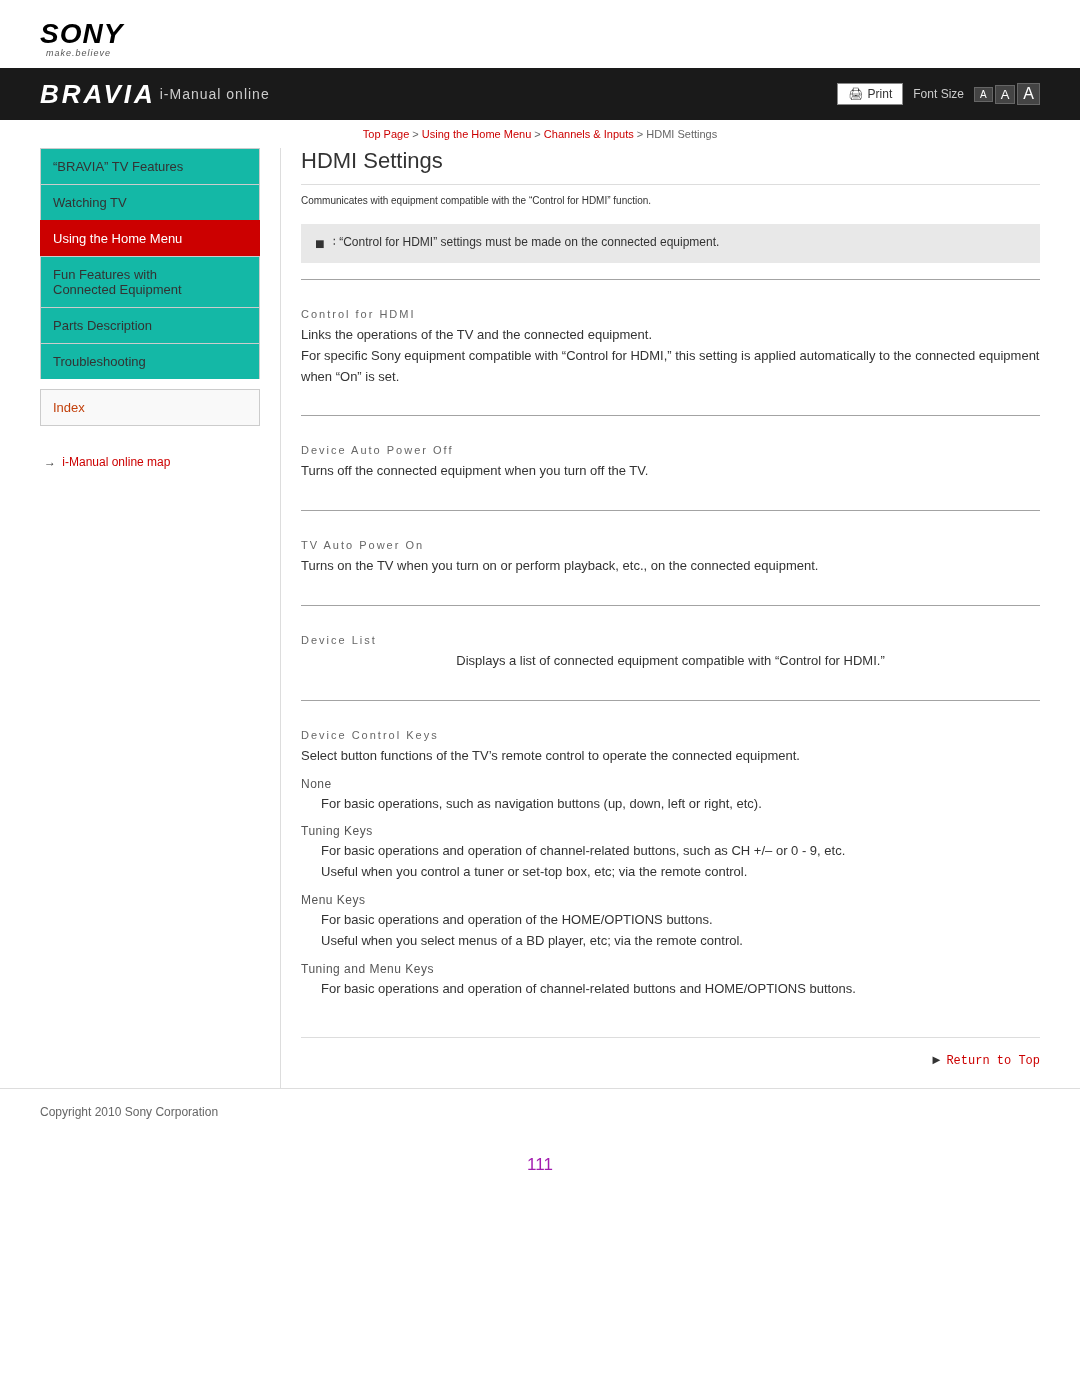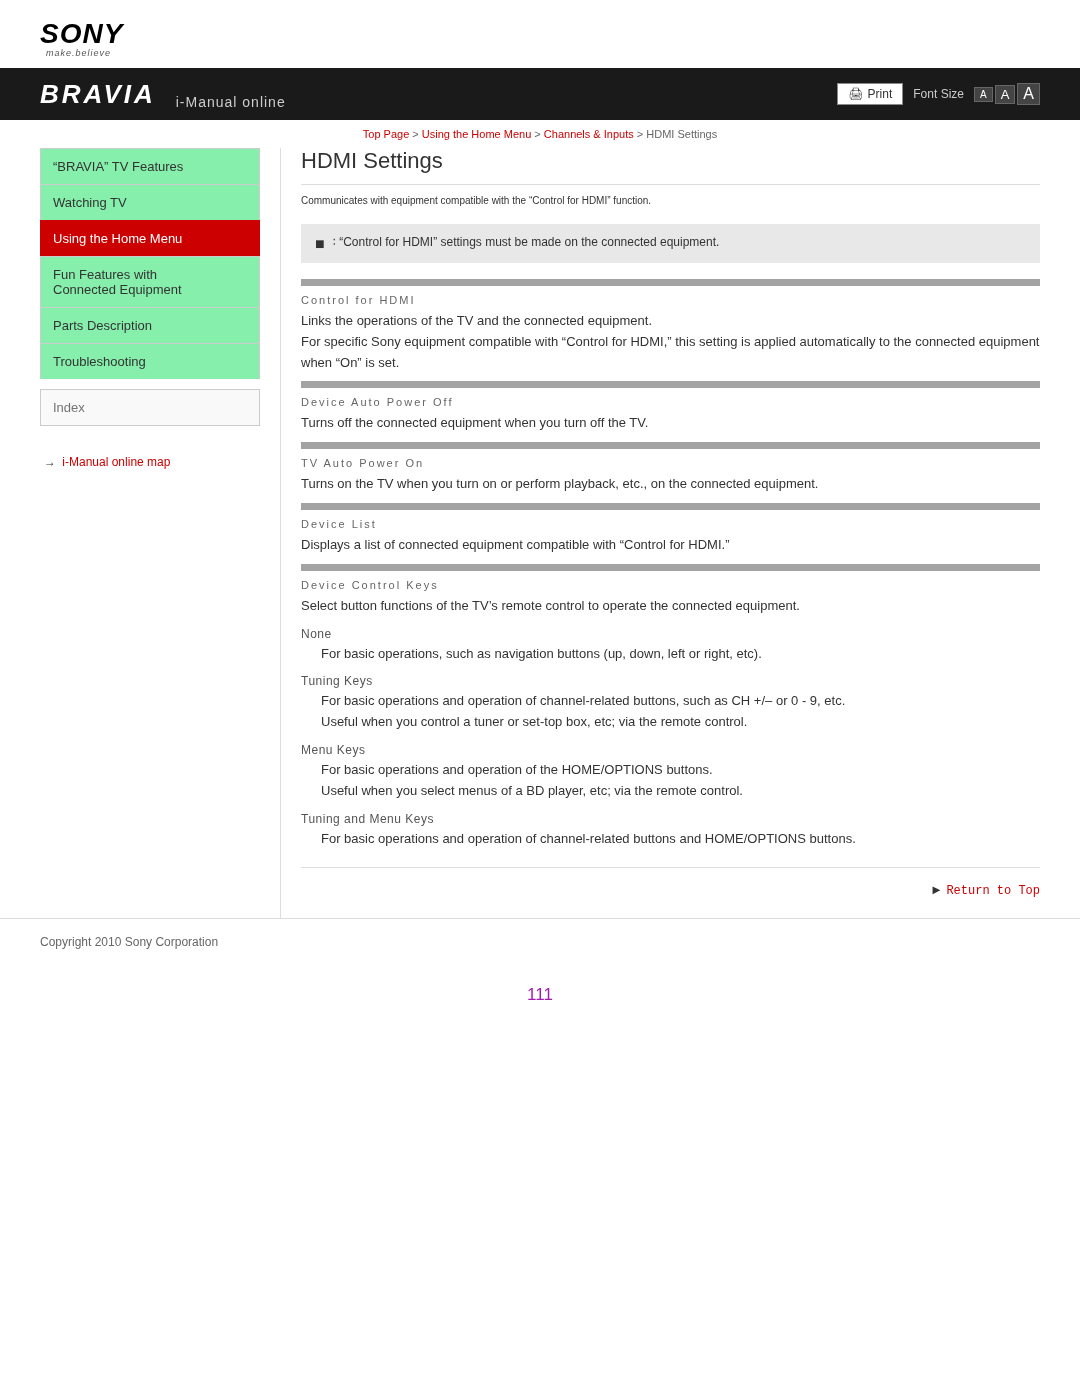--- a/index.html
+++ b/index.html
@@ -43,22 +43,22 @@
     .nav-bar {
       background: #1a1a1a;
       display: flex;
       align-items: center;
       padding: 0 40px;
       height: 52px;
       justify-content: space-between;
     }
     .nav-brand {
       display: flex;
-      align-items: flex-end;
-      gap: 20px;
+      align-items: center;
+      gap: 4px;
     }
     .bravia-text {
       font-size: 26px;
       font-weight: 900;
       color: #fff;
       font-family: 'Arial Black', Arial, sans-serif;
       letter-spacing: 3px;
       font-style: italic;
     }
     .imanual-text {
@@ -130,38 +130,38 @@
       flex-shrink: 0;
       margin-right: 20px;
     }
     .sidebar-item {
       border: 1px solid #ccc;
       border-bottom: none;
       padding: 10px 12px;
       font-size: 13px;
       color: #333;
       cursor: pointer;
-      background: #86efac;
+      background: #14b8a6;
     }
     .sidebar-item:last-of-type {
       border-bottom: 1px solid #ccc;
     }
     .sidebar-item.active {
       background: #c00;
       color: #fff;
       border-color: #c00;
     }
     .sidebar-divider {
       height: 10px;
     }
     .sidebar-index {
       border: 1px solid #ccc;
       padding: 10px 12px;
       font-size: 13px;
-      color: #737373;
+      color: #c2410c;
       cursor: pointer;
       background: #f9f9f9;
     }
     .sidebar-link {
       margin-top: 29px;
       padding: 0 4px;
       font-size: 12px;
     }
     .sidebar-link a {
       color: #c00;
@@ -203,22 +203,22 @@
       margin-top: 1px;
       flex-shrink: 0;
     }
     .note-text {
       font-size: 12px;
       color: #333;
     }
 
     
     .section-row {
-      border-top: 7px solid #a3a3a3;
-      padding: 8px 0;
+      border-top: 1px solid #a3a3a3;
+      padding: 28px 0;
     }
     .section-title {
       font-size: 12px;
       color: #666;
       letter-spacing: 1px;
       margin-bottom: 5px;
       font-weight: normal;
     }
     .section-desc {
       font-size: 13px;
@@ -351,21 +351,21 @@
         <div class="section-row">
           <div class="section-title" style="letter-spacing: 2px; font-size: 11px; color: rgb(102, 102, 102);">Device Auto Power Off</div>
           <div class="section-desc" style="white-space: pre-line;">Turns off the connected equipment when you turn off the TV.</div>
         </div>
         <div class="section-row">
           <div class="section-title" style="letter-spacing: 2px; font-size: 11px; color: rgb(102, 102, 102);">TV Auto Power On</div>
           <div class="section-desc" style="white-space: pre-line;">Turns on the TV when you turn on or perform playback, etc., on the connected equipment.</div>
         </div>
         <div class="section-row">
           <div class="section-title" style="letter-spacing: 2px; font-size: 11px; color: rgb(102, 102, 102);">Device List</div>
-          <div class="section-desc" style="white-space: pre-line;">Displays a list of connected equipment compatible with “Control for HDMI.”</div>
+          <div class="section-desc" style="white-space: pre-line; text-align: center;">Displays a list of connected equipment compatible with “Control for HDMI.”</div>
         </div>
         <div class="section-row">
           <div class="section-title" style="letter-spacing: 2px; font-size: 11px; color: rgb(102, 102, 102);">Device Control Keys</div>
           <div class="section-desc" style="white-space: pre-line;">Select button functions of the TV’s remote control to operate the connected equipment.</div>
           <div class="section-sub">None</div>
           <div class="section-sub-desc" style="white-space: pre-line;">For basic operations, such as navigation buttons (up, down, left or right, etc).</div>
           <div class="section-sub">Tuning Keys</div>
           <div class="section-sub-desc" style="white-space: pre-line;">For basic operations and operation of channel-related buttons, such as CH +/– or 0 - 9, etc.
 Useful when you control a tuner or set-top box, etc; via the remote control.</div>
           <div class="section-sub">Menu Keys</div>

